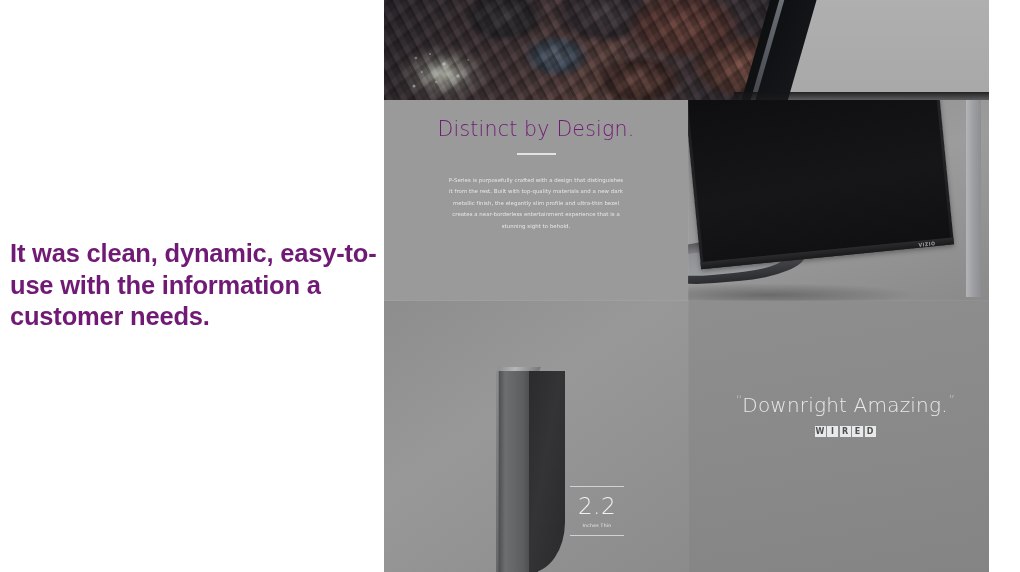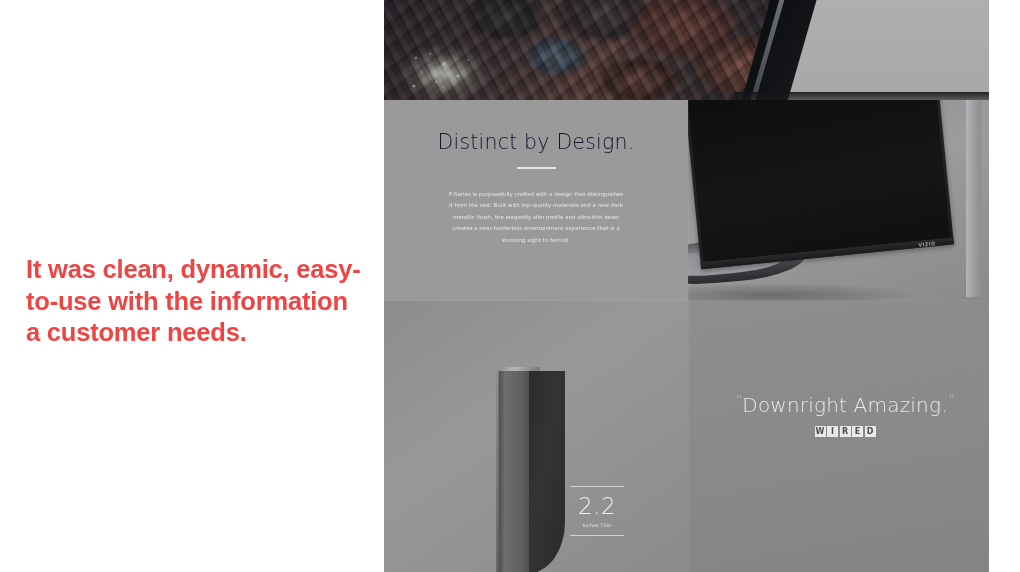--- a/index.html
+++ b/index.html
@@ -22,27 +22,27 @@
   }
 
   
   .quote-block {
     position: absolute;
     left: 10px;
     top: 238px;
     width: 368px;
   }
   .quote-text {
-    margin: 16px;
+    margin: 0;
     font-family: "Liberation Sans", sans-serif;
     font-weight: bold;
     font-size: 25.5px;
     line-height: 31.5px;
     letter-spacing: -0.2px;
-    color: #ef4444;
+    color: #701a75;
     white-space: pre-line;
   }
 
   
   .collage {
     position: absolute;
     left: 384px;
     top: 0;
     width: 605px;
     height: 572px;
@@ -136,27 +136,27 @@
   .panel-copy {
     position: absolute;
     left: 0; top: 100px;
     width: 304px;
     height: 201px;
     background: #9a9a9a;
     text-align: center;
     overflow: hidden;
   }
   .copy-head {
-    margin: 13px;
+    margin: 0;
     padding-top: 17px;
     font-family: "DejaVu Sans", sans-serif;
     font-weight: 300;
     font-size: 20.5px;
     letter-spacing: 0.2px;
-    color: #0f172a;
+    color: #701a75;
   }
   .copy-rule {
     width: 39px;
     height: 2px;
     background: #e2e3e4;
     margin: 12px auto 0;
     border: 0;
   }
   .copy-body {
     margin: 20px auto 0;

